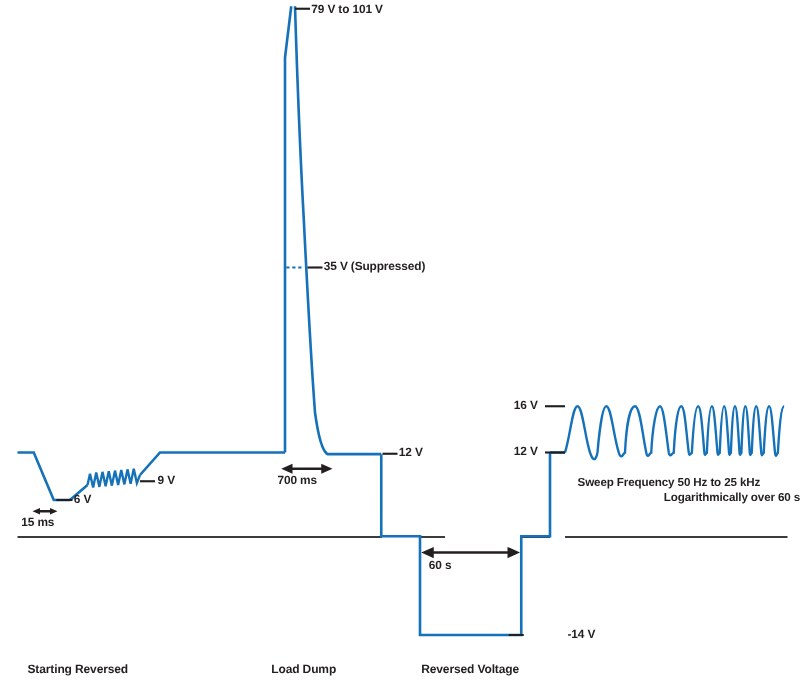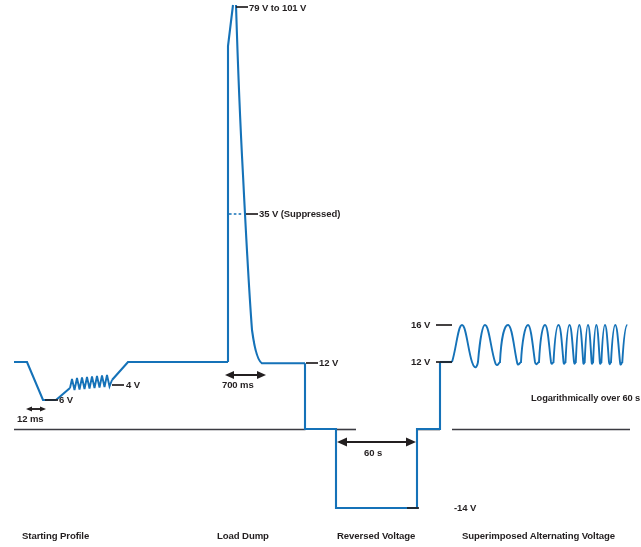--- a/index.html
+++ b/index.html
@@ -170,40 +170,40 @@
       <path d="M 416 442 L 406 437.5 L 406 446.5 Z" fill="#231f20"></path>
     </g>
   </svg>
 
   <div class="lbl" style="left:249px; top:2px;">79 V to 101 V</div>
 
   <div class="lbl" style="left:259px; top:208px;">35 V (Suppressed)</div>
 
   <div class="lbl" style="left:59px; top:394px;">6 V</div>
 
-  <div class="lbl" style="left:126px; top:379px;">4 V</div>
-
-  <div class="lbl" style="left:17px; top:413px;">12 ms</div>
+  <div class="lbl" style="left:126px; top:379px;">9 V</div>
+
+  <div class="lbl" style="left:17px; top:413px;">15 ms</div>
 
   <div class="lbl" style="left:222px; top:379px;">700 ms</div>
 
   <div class="lbl" style="left:319px; top:357px;">12 V</div>
 
-  <div class="lbl" style="left:364px; top:447px;">60 s</div>
+  <div class="lbl" style="left:343px; top:447px;">60 s</div>
 
   <div class="lbl" style="left:421px; top:502px;margin-left:33px;">-14 V</div>
 
   <div class="lbl" style="left:411px; top:319px;text-align:center;">16 V</div>
 
   <div class="lbl" style="left:411px; top:356px;">12 V</div>
 
+  <div class="lbl lbl-sweep" style="left:462px; top:380px;">Sweep Frequency 50 Hz to 25 kHz</div>
 
   <div class="lbl lbl-sweep" style="left:487px; top:392px;padding-left:44px;">Logarithmically over 60 s</div>
 
-  <div class="section-label" style="left:22px; top:530px;">Starting Profile</div>
+  <div class="section-label" style="left:22px; top:530px;">Starting Reversed</div>
 
   <div class="section-label" style="left:217px; top:530px;">Load Dump</div>
 
   <div class="section-label" style="left:337px; top:530px;text-align:right;">Reversed Voltage</div>
 
-  <div class="section-label" style="left:462px; top:530px;">Superimposed Alternating Voltage</div>
 
 </div>
 
 </body></html>

